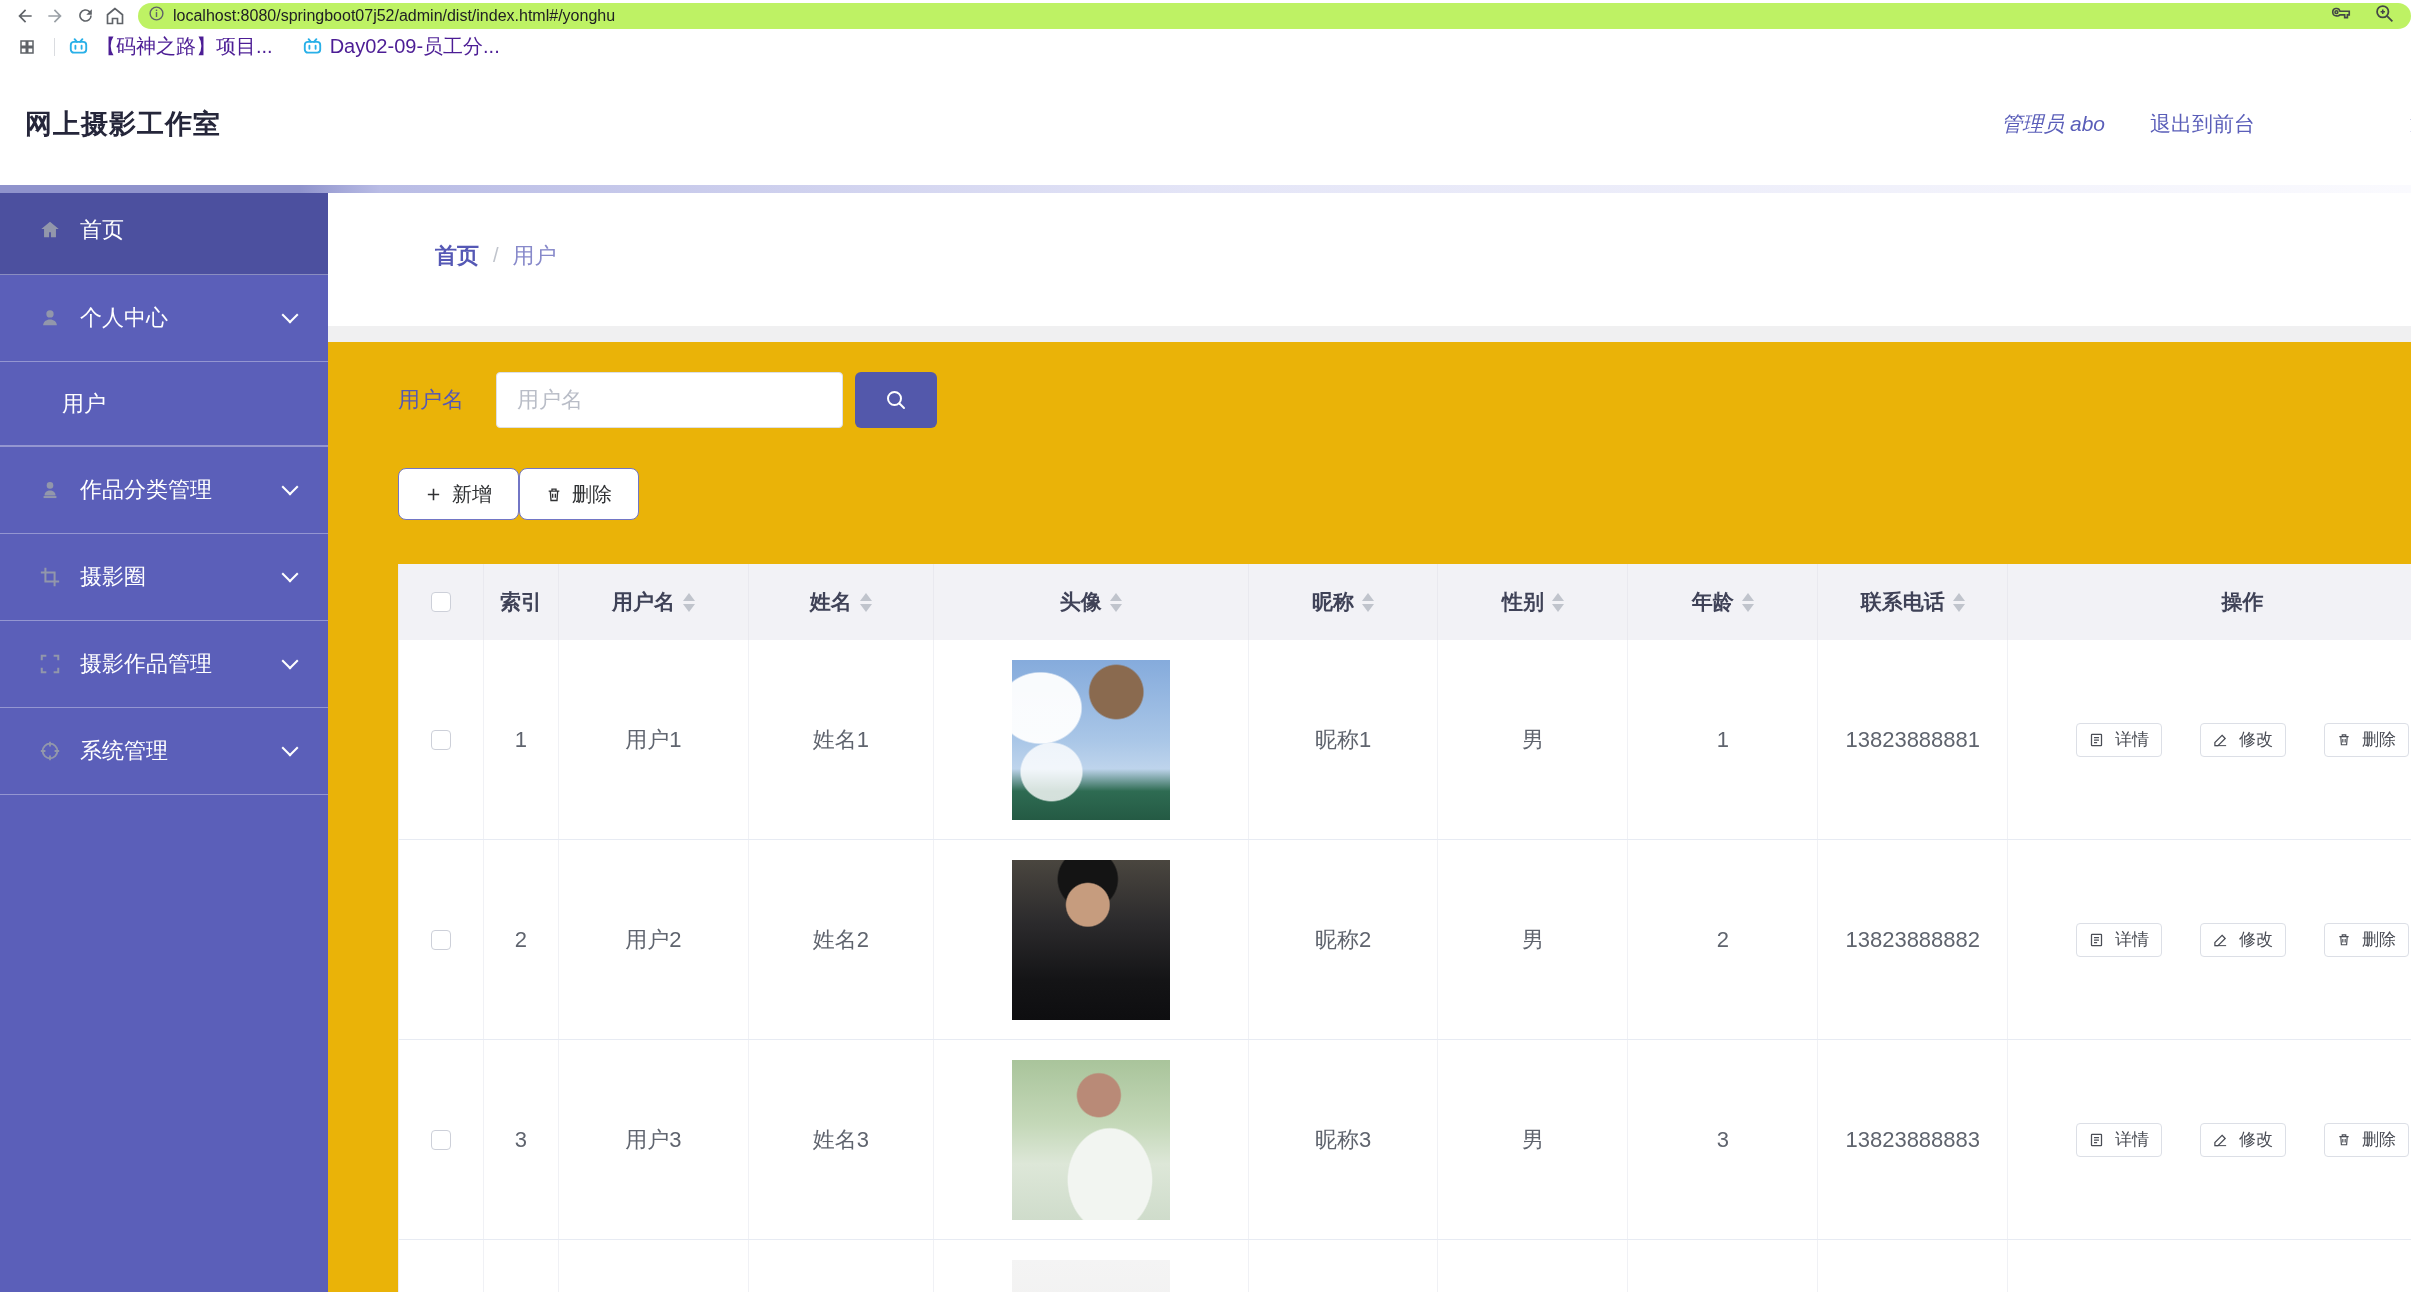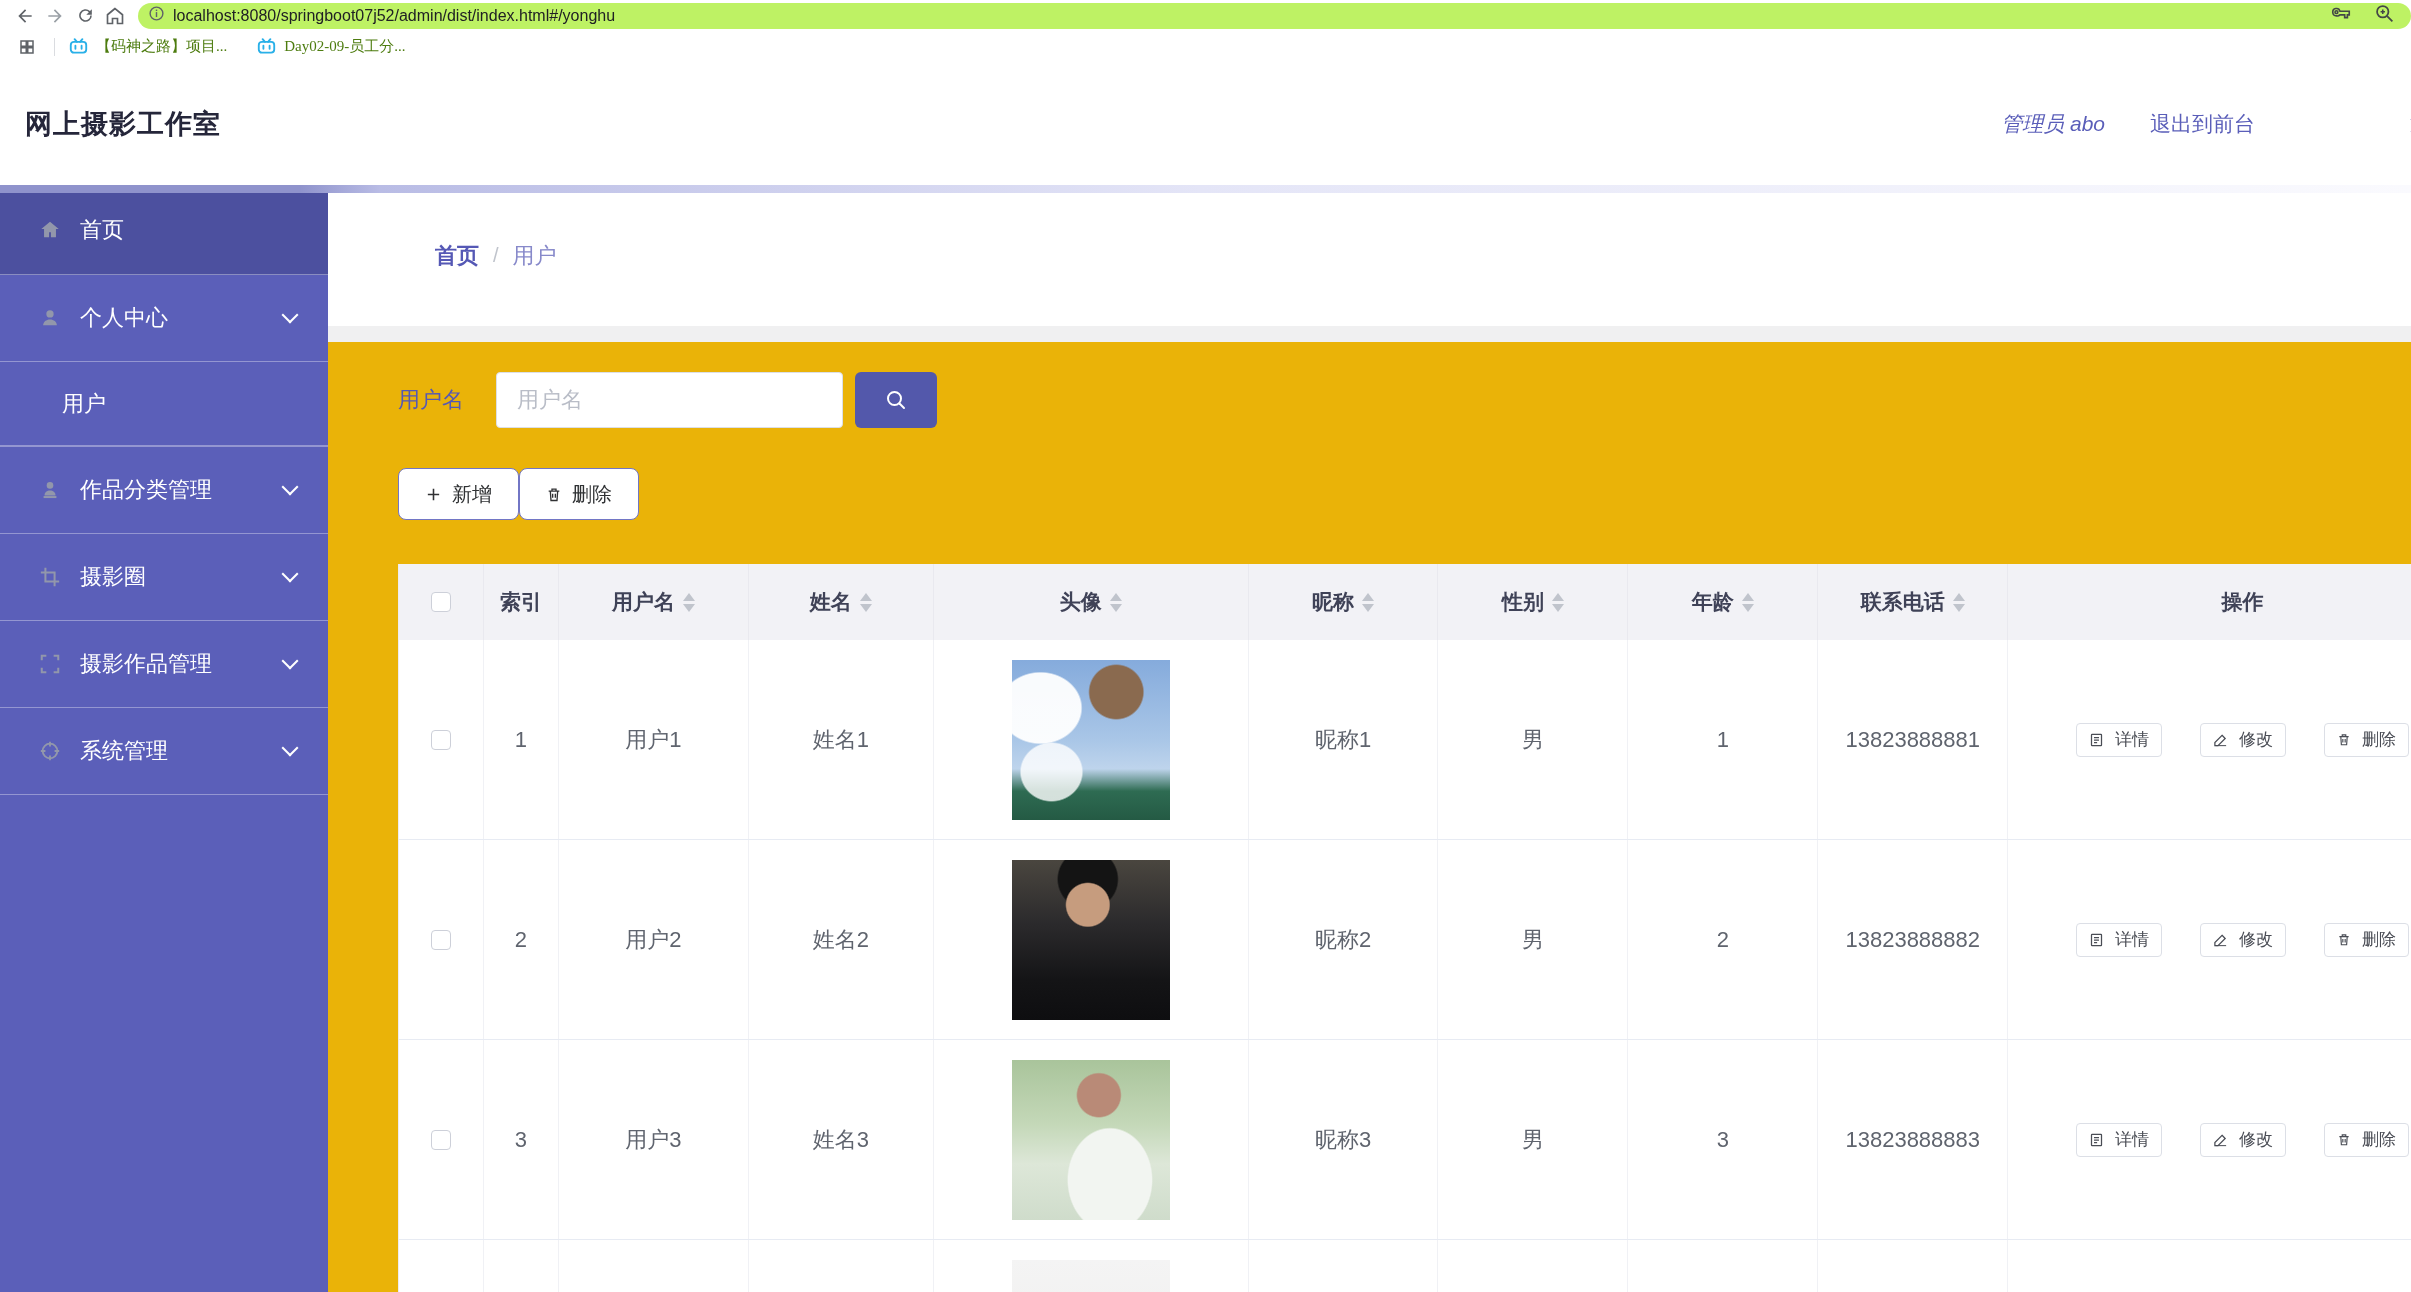--- a/index.html
+++ b/index.html
@@ -14,21 +14,21 @@
   .nav-ic.dim { color:#9aa0a6; }
   .url-pill { flex:1; height:26px; margin-left:8px; background:#bef264; border-radius:13px;
     display:flex; align-items:center; padding:0 10px; min-width:0; }
   .url-text { font-size:16px; color:#202124; margin-left:8px; white-space:nowrap; flex:1; min-width:0; }
   .pill-right { display:flex; align-items:center; gap:22px; color:#444746; padding-right:6px; }
 
   
   .bookbar { height:31px; background:#ffffff; display:flex; align-items:center; padding-left:12px; }
   .bm-sep { width:1px; height:18px; background:#dadce0; margin:0 14px 0 12px; }
   .bookmark { display:flex; align-items:center; gap:8px; margin-right:30px; cursor:pointer; }
-  .bookmark span { font-size:15px; color:#4d7c0f; white-space:nowrap;font-family:Liberation Serif, serif; }
+  .bookmark span { font-size:20px; color:#4c1d95; white-space:nowrap; }
 
   
   .appbar { height:123px; background:#ffffff; display:flex; align-items:center; position:relative; }
   .app-title { font-size:27px; font-weight:bold; color:#25263a; margin-left:25px; letter-spacing:1px; }
   .app-links { position:absolute; right:-20px; top:0; height:100%; display:flex; align-items:center; white-space:nowrap; }
   .app-links a { font-size:21px; color:#5a5eb9; text-decoration:none; cursor:pointer; }
   .lk1 { margin-right:45px;font-style:italic; } .lk2 { margin-right:155px; }
 
   
   .shell { position:absolute; left:0; top:185px; right:0; bottom:0; }

